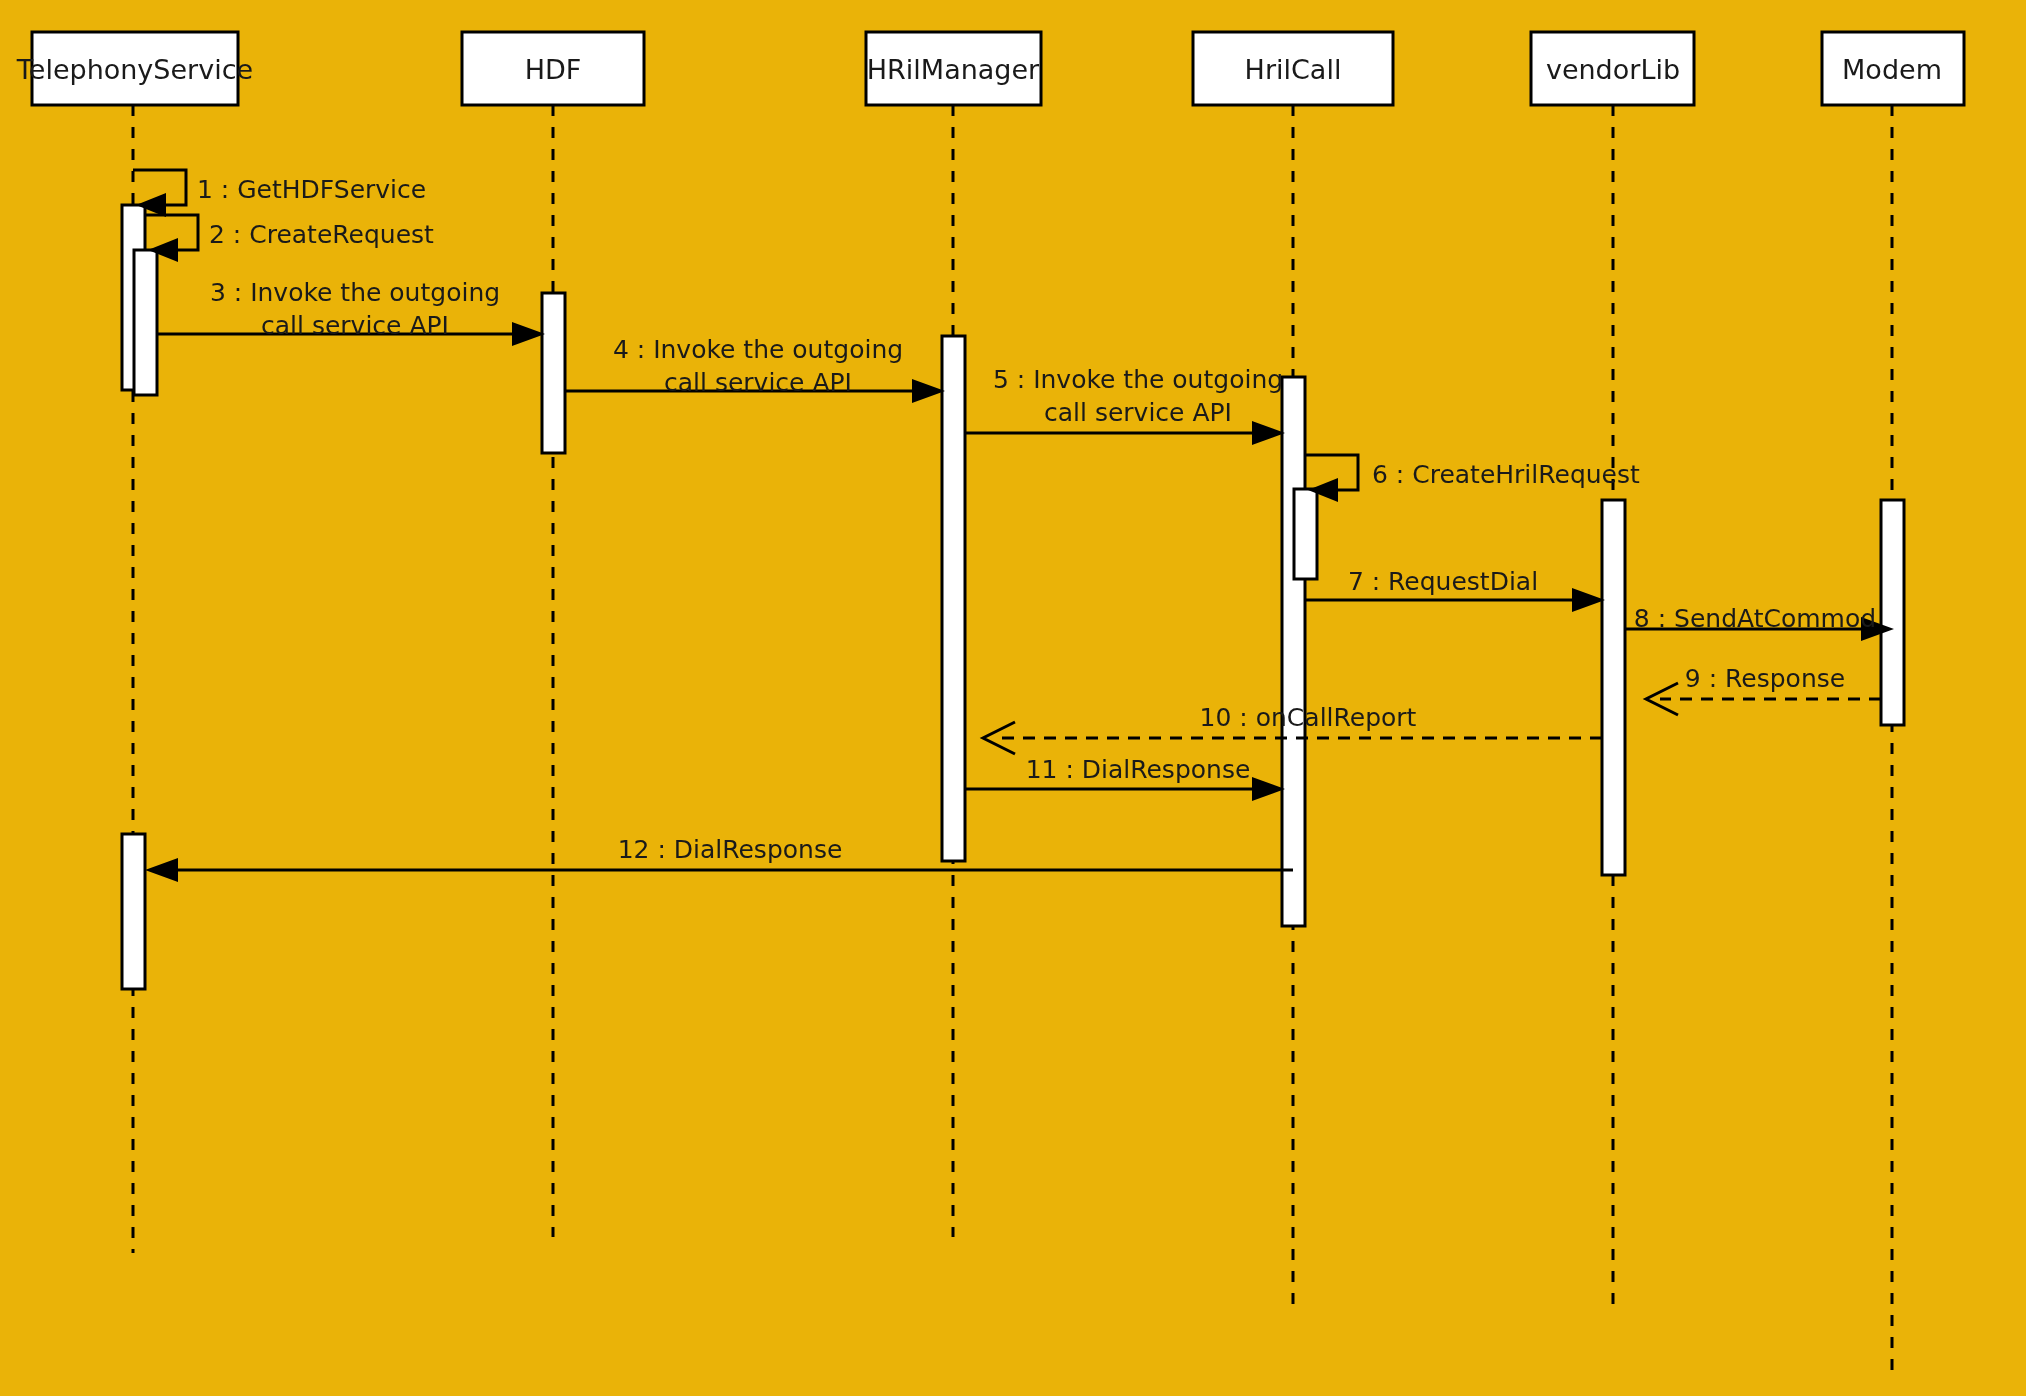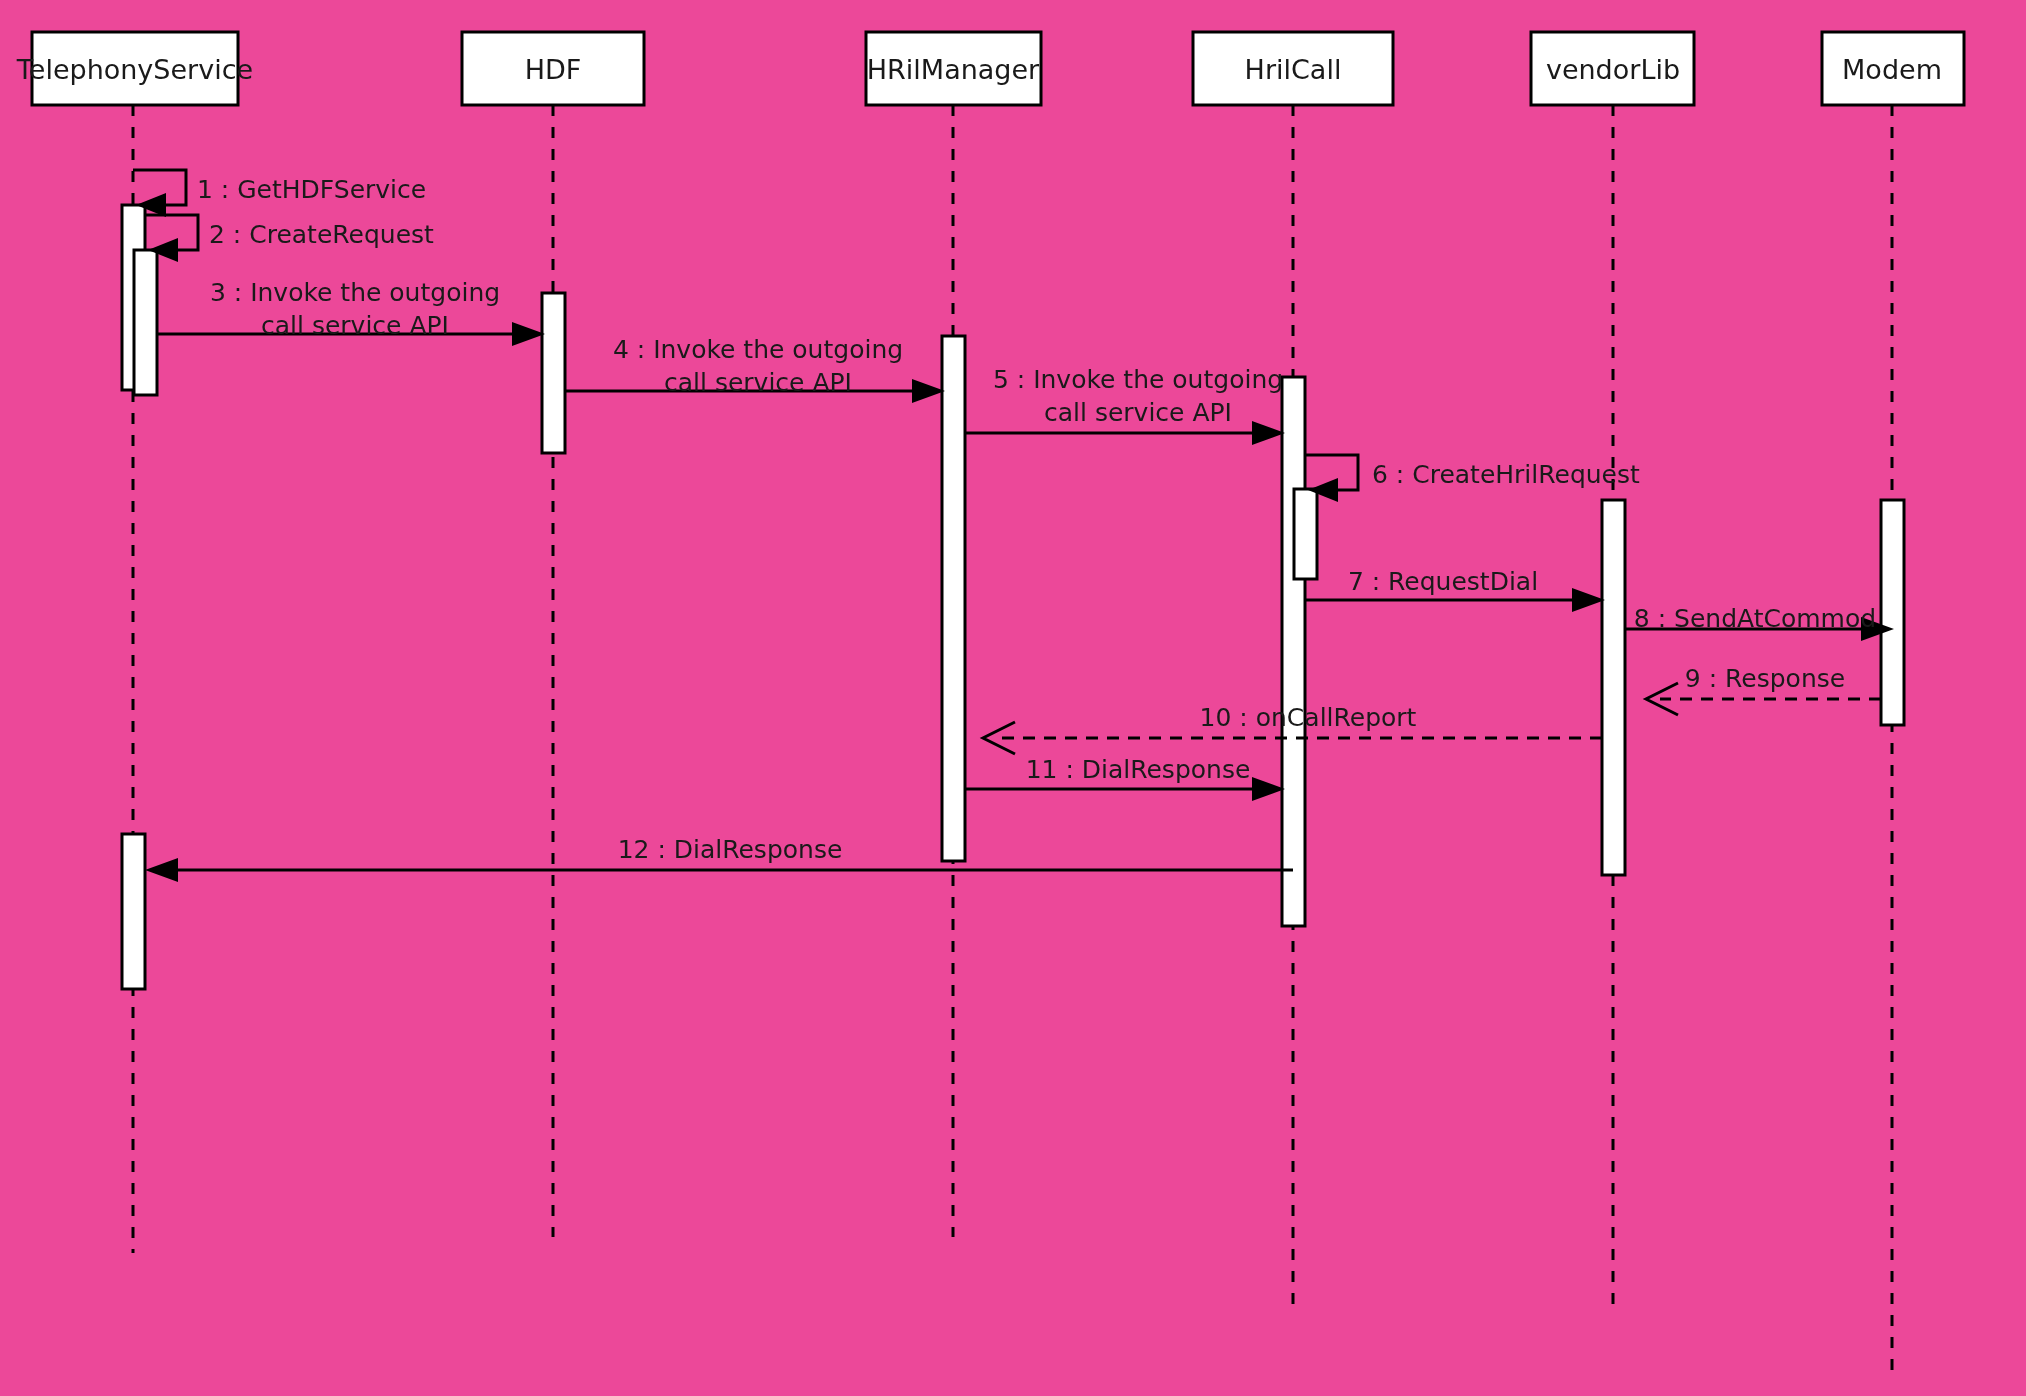--- a/index.html
+++ b/index.html
@@ -5,21 +5,21 @@
 <style>
   html, body {
     margin: 0;
     padding: 0;
     background: #ffffff;
   }
   #diagram-root {
     position: relative;
     width: 2026px;
     height: 1396px;
-    background: #ec4899;
+    background: #eab308;
     font-family: "DejaVu Sans", "Liberation Sans", sans-serif;
     overflow: hidden;
   }
   #seq-svg {
     position: absolute;
     left: 0;
     top: 0;
     width: 2026px;
     height: 1396px;
   }

